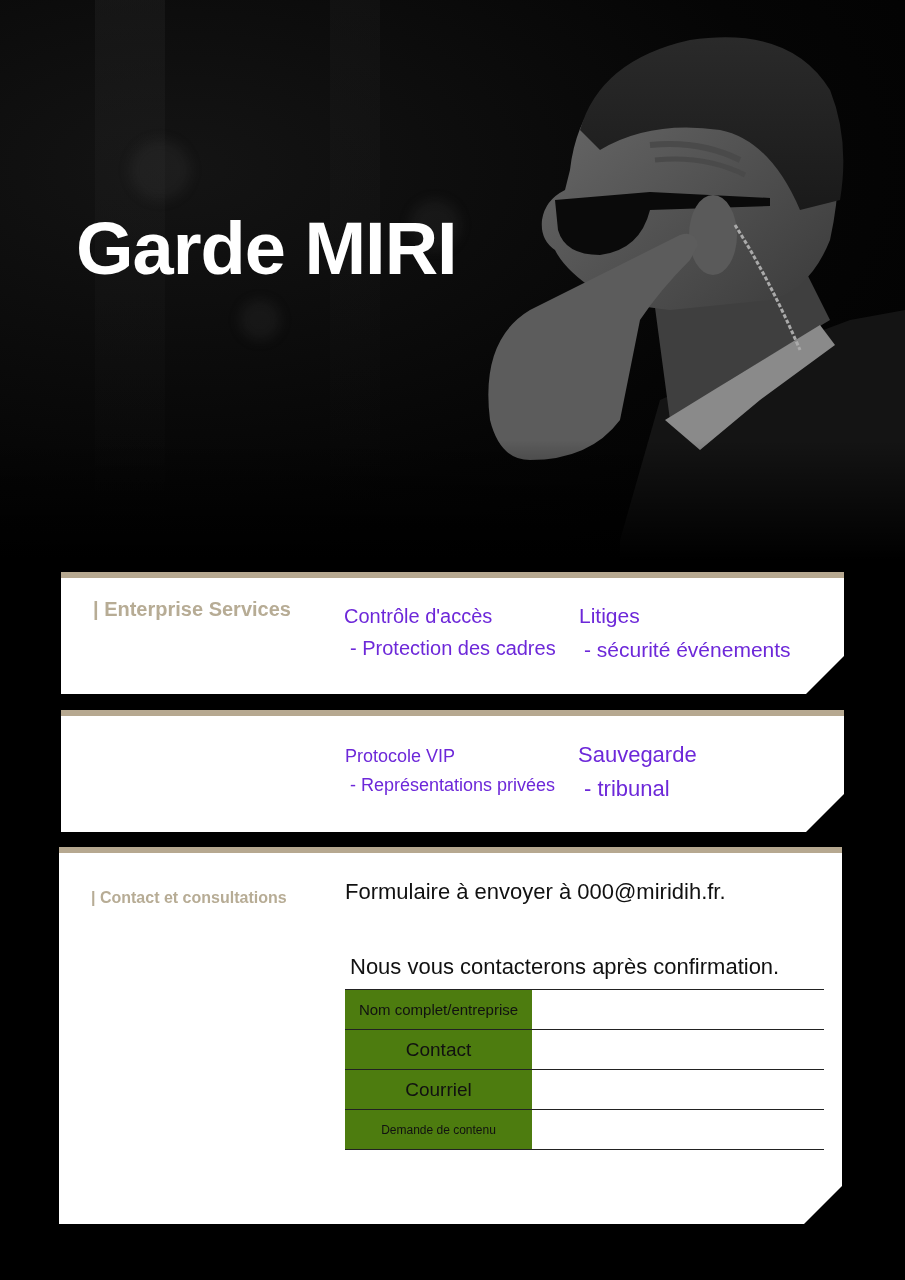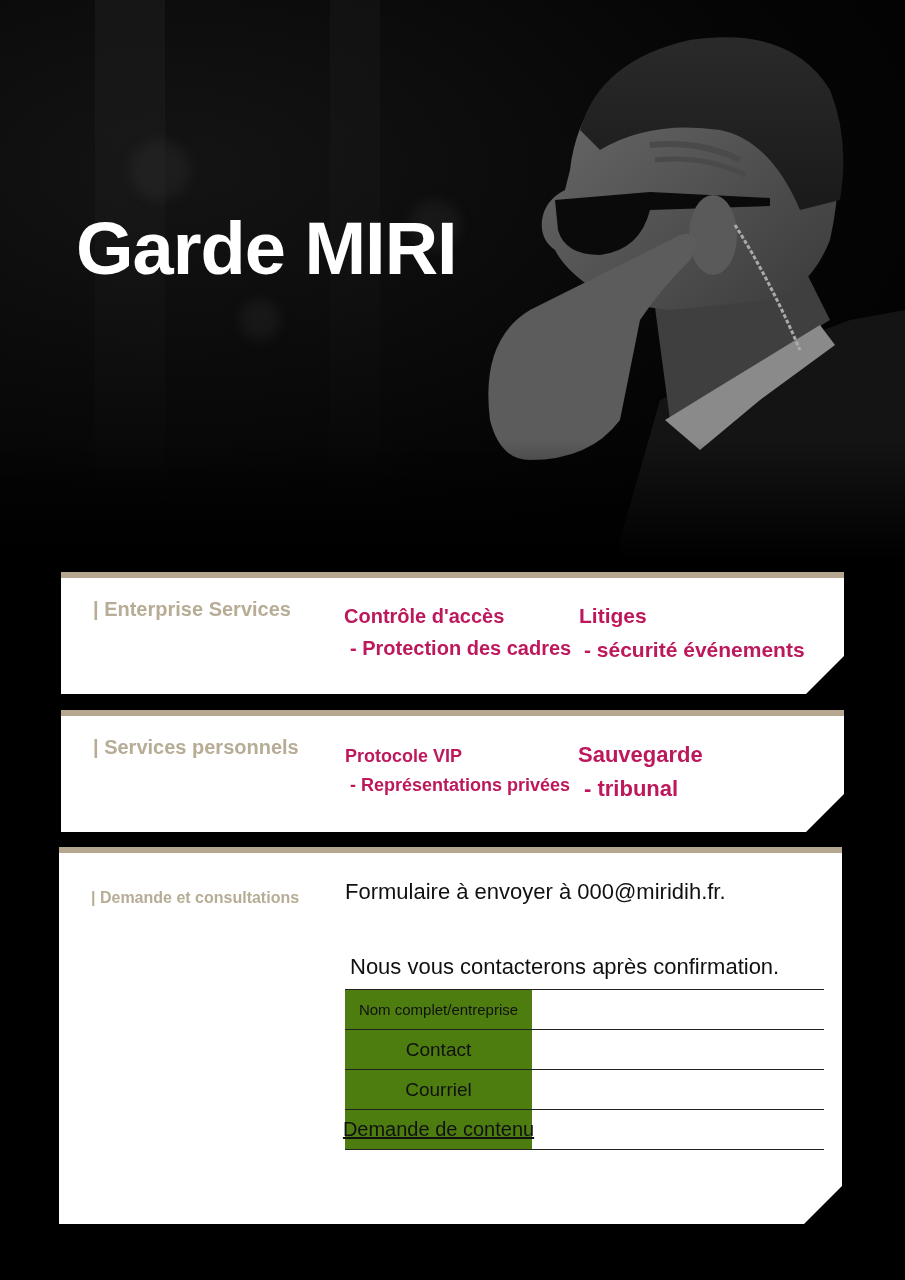--- a/index.html
+++ b/index.html
@@ -24,41 +24,41 @@
     clip-path: polygon(0 0, 100% 0, 100% calc(100% - 38px), calc(100% - 38px) 100%, 0 100%); padding-left: 18px; }
   .card1 { left: 61px; top: 572px; width: 783px; height: 122px; }
   .card2 { left: 61px; top: 710px; width: 783px; height: 122px; }
   .card3 { left: 59px; top: 847px; width: 783px; height: 377px; }
 
   .section-label { position: absolute; left: 32px; font-weight: 700; color: #b7ac95; white-space: nowrap; }
   .card1 .section-label { top: 20px; font-size: 20px; }
   .card2 .section-label { top: 20px; font-size: 20px; }
   .card3 .section-label { top: 36px; font-size: 16px; }
 
-  .svc { position: absolute; white-space: nowrap; color: #be185d; font-weight: bold; }
+  .svc { position: absolute; white-space: nowrap; color: #6d28d9; }
   .card1 .s1 { left: 283px; top: 27px; font-size: 20px; }
   .card1 .s2 { left: 289px; top: 59px; font-size: 20px; }
   .card1 .s3 { left: 518px; top: 26px; font-size: 21px; }
   .card1 .s4 { left: 523px; top: 60px; font-size: 21px; }
   .card2 .s1 { left: 284px; top: 30px; font-size: 18px; }
   .card2 .s2 { left: 289px; top: 59px; font-size: 18px; }
   .card2 .s3 { left: 517px; top: 26px; font-size: 22px; }
   .card2 .s4 { left: 523px; top: 60px; font-size: 22px; }
 
   .info1 { position: absolute; left: 286px; top: 26px; font-size: 22px; white-space: nowrap; }
   .info2 { position: absolute; left: 291px; top: 61px; font-size: 22px; white-space: nowrap; margin-top: 40px; }
 
   .form { position: absolute; left: 286px; top: 136px; width: 479px; border-top: 1.5px solid #222; }
   .form-row { display: flex; height: 40px; border-bottom: 1.5px solid #222; }
   .form-row:last-child { border-bottom: none; }
   .form-label { width: 187px; background: #4d7c0f; display: flex; align-items: center; justify-content: center;
     white-space: nowrap; color: #111; }
   .form-input { flex: 1; border: none; outline: none; background: transparent; font-size: 16px; padding: 0 10px; }
   .fs-s { font-size: 15px; }
-  .fs-m { font-size: 20px; text-decoration: underline; }
+  .fs-m { font-size: 12px; }
   .fs-l { font-size: 19px; }
 </style>
 </head>
 <body>
 
 <div class="hero">
   <div class="pillar" style="left:95px"></div>
   <div class="pillar" style="left:330px;width:50px;opacity:.6"></div>
   <div class="bokeh" style="left:130px;top:140px;width:60px;height:60px"></div>
   <div class="bokeh" style="left:240px;top:300px;width:40px;height:40px"></div>
@@ -103,29 +103,28 @@
 
 <div class="card card1">
   <div class="section-label">| Enterprise Services</div>
   <div class="svc s1">Contrôle d'accès</div>
   <div class="svc s2">- Protection des cadres</div>
   <div class="svc s3">Litiges</div>
   <div class="svc s4">- sécurité événements</div>
 </div>
 
 <div class="card card2">
-  <div class="section-label">| Services personnels</div>
   <div class="svc s1">Protocole VIP</div>
   <div class="svc s2">- Représentations privées</div>
   <div class="svc s3">Sauvegarde</div>
   <div class="svc s4">- tribunal</div>
 </div>
 
 <div class="card card3">
-  <div class="section-label">| Demande et consultations</div>
+  <div class="section-label">| Contact et consultations</div>
   <div class="info1">Formulaire à envoyer à 000@miridih.fr.</div>
   <div class="info2">Nous vous contacterons après confirmation.</div>
 
   <div class="form">
     <div class="form-row">
       <div class="form-label fs-s">Nom complet/entreprise</div>
       <input class="form-input" value="" style="">
     </div>
     <div class="form-row">
       <div class="form-label fs-l">Contact</div>

